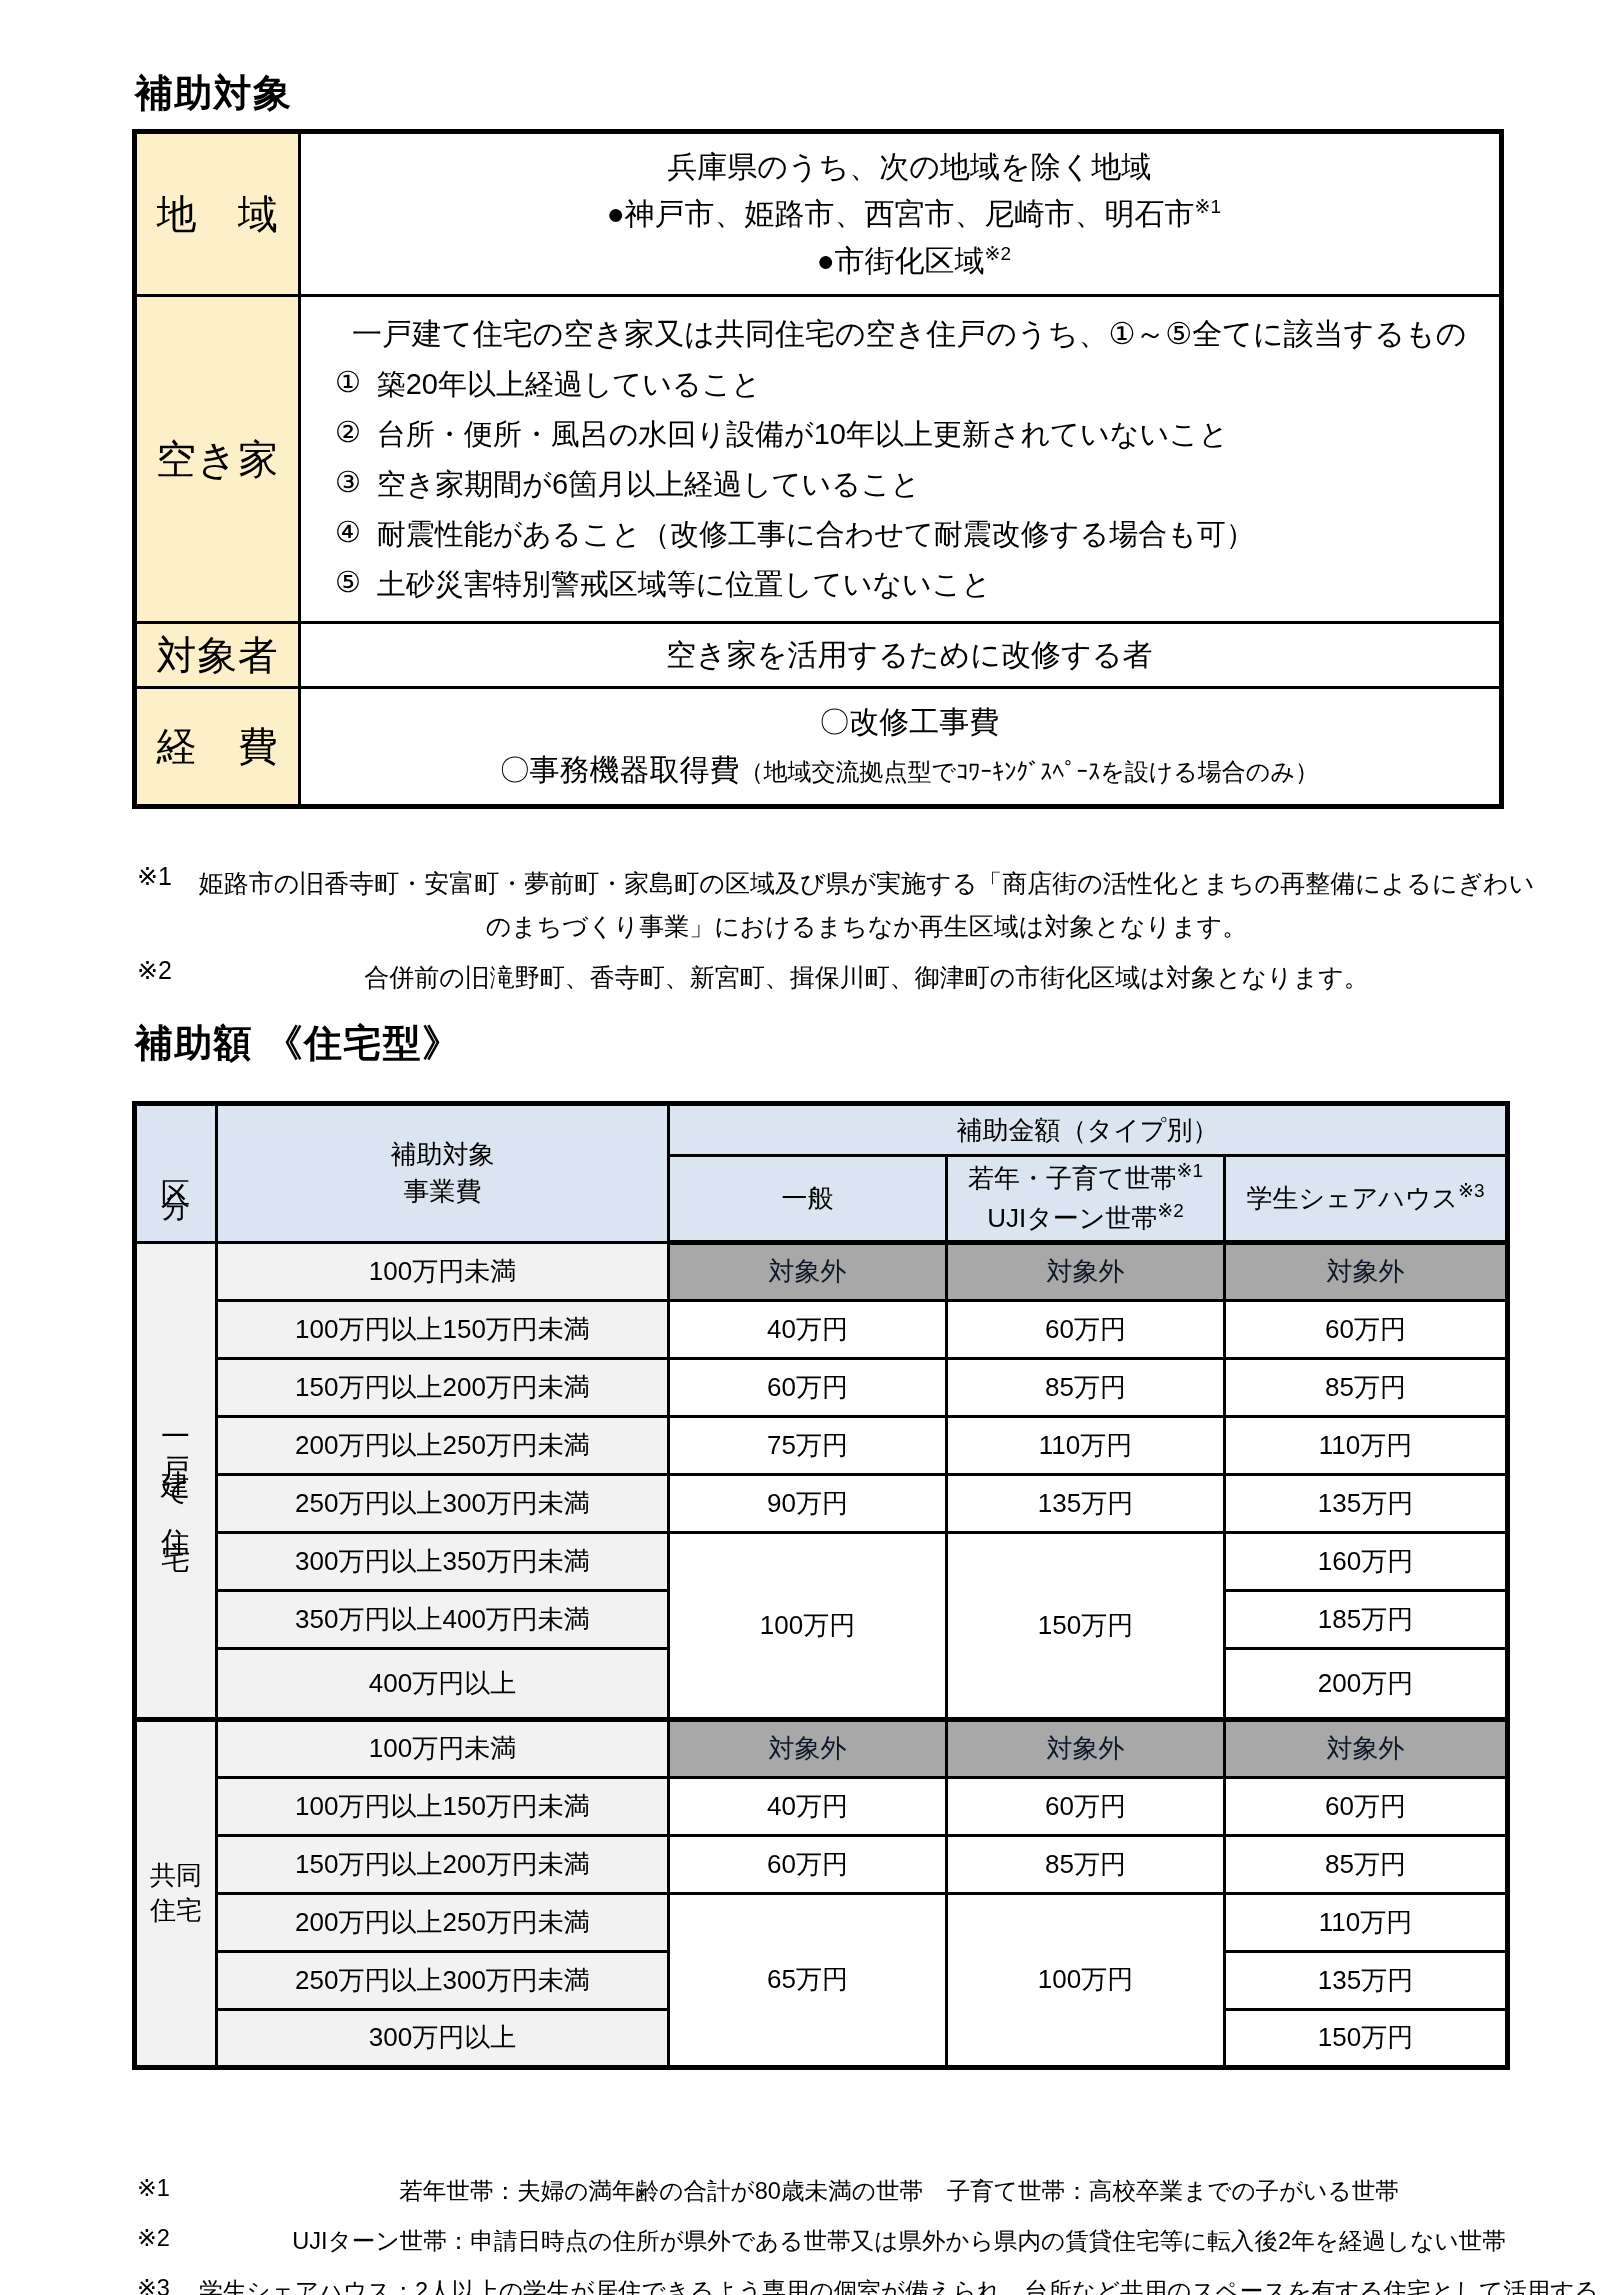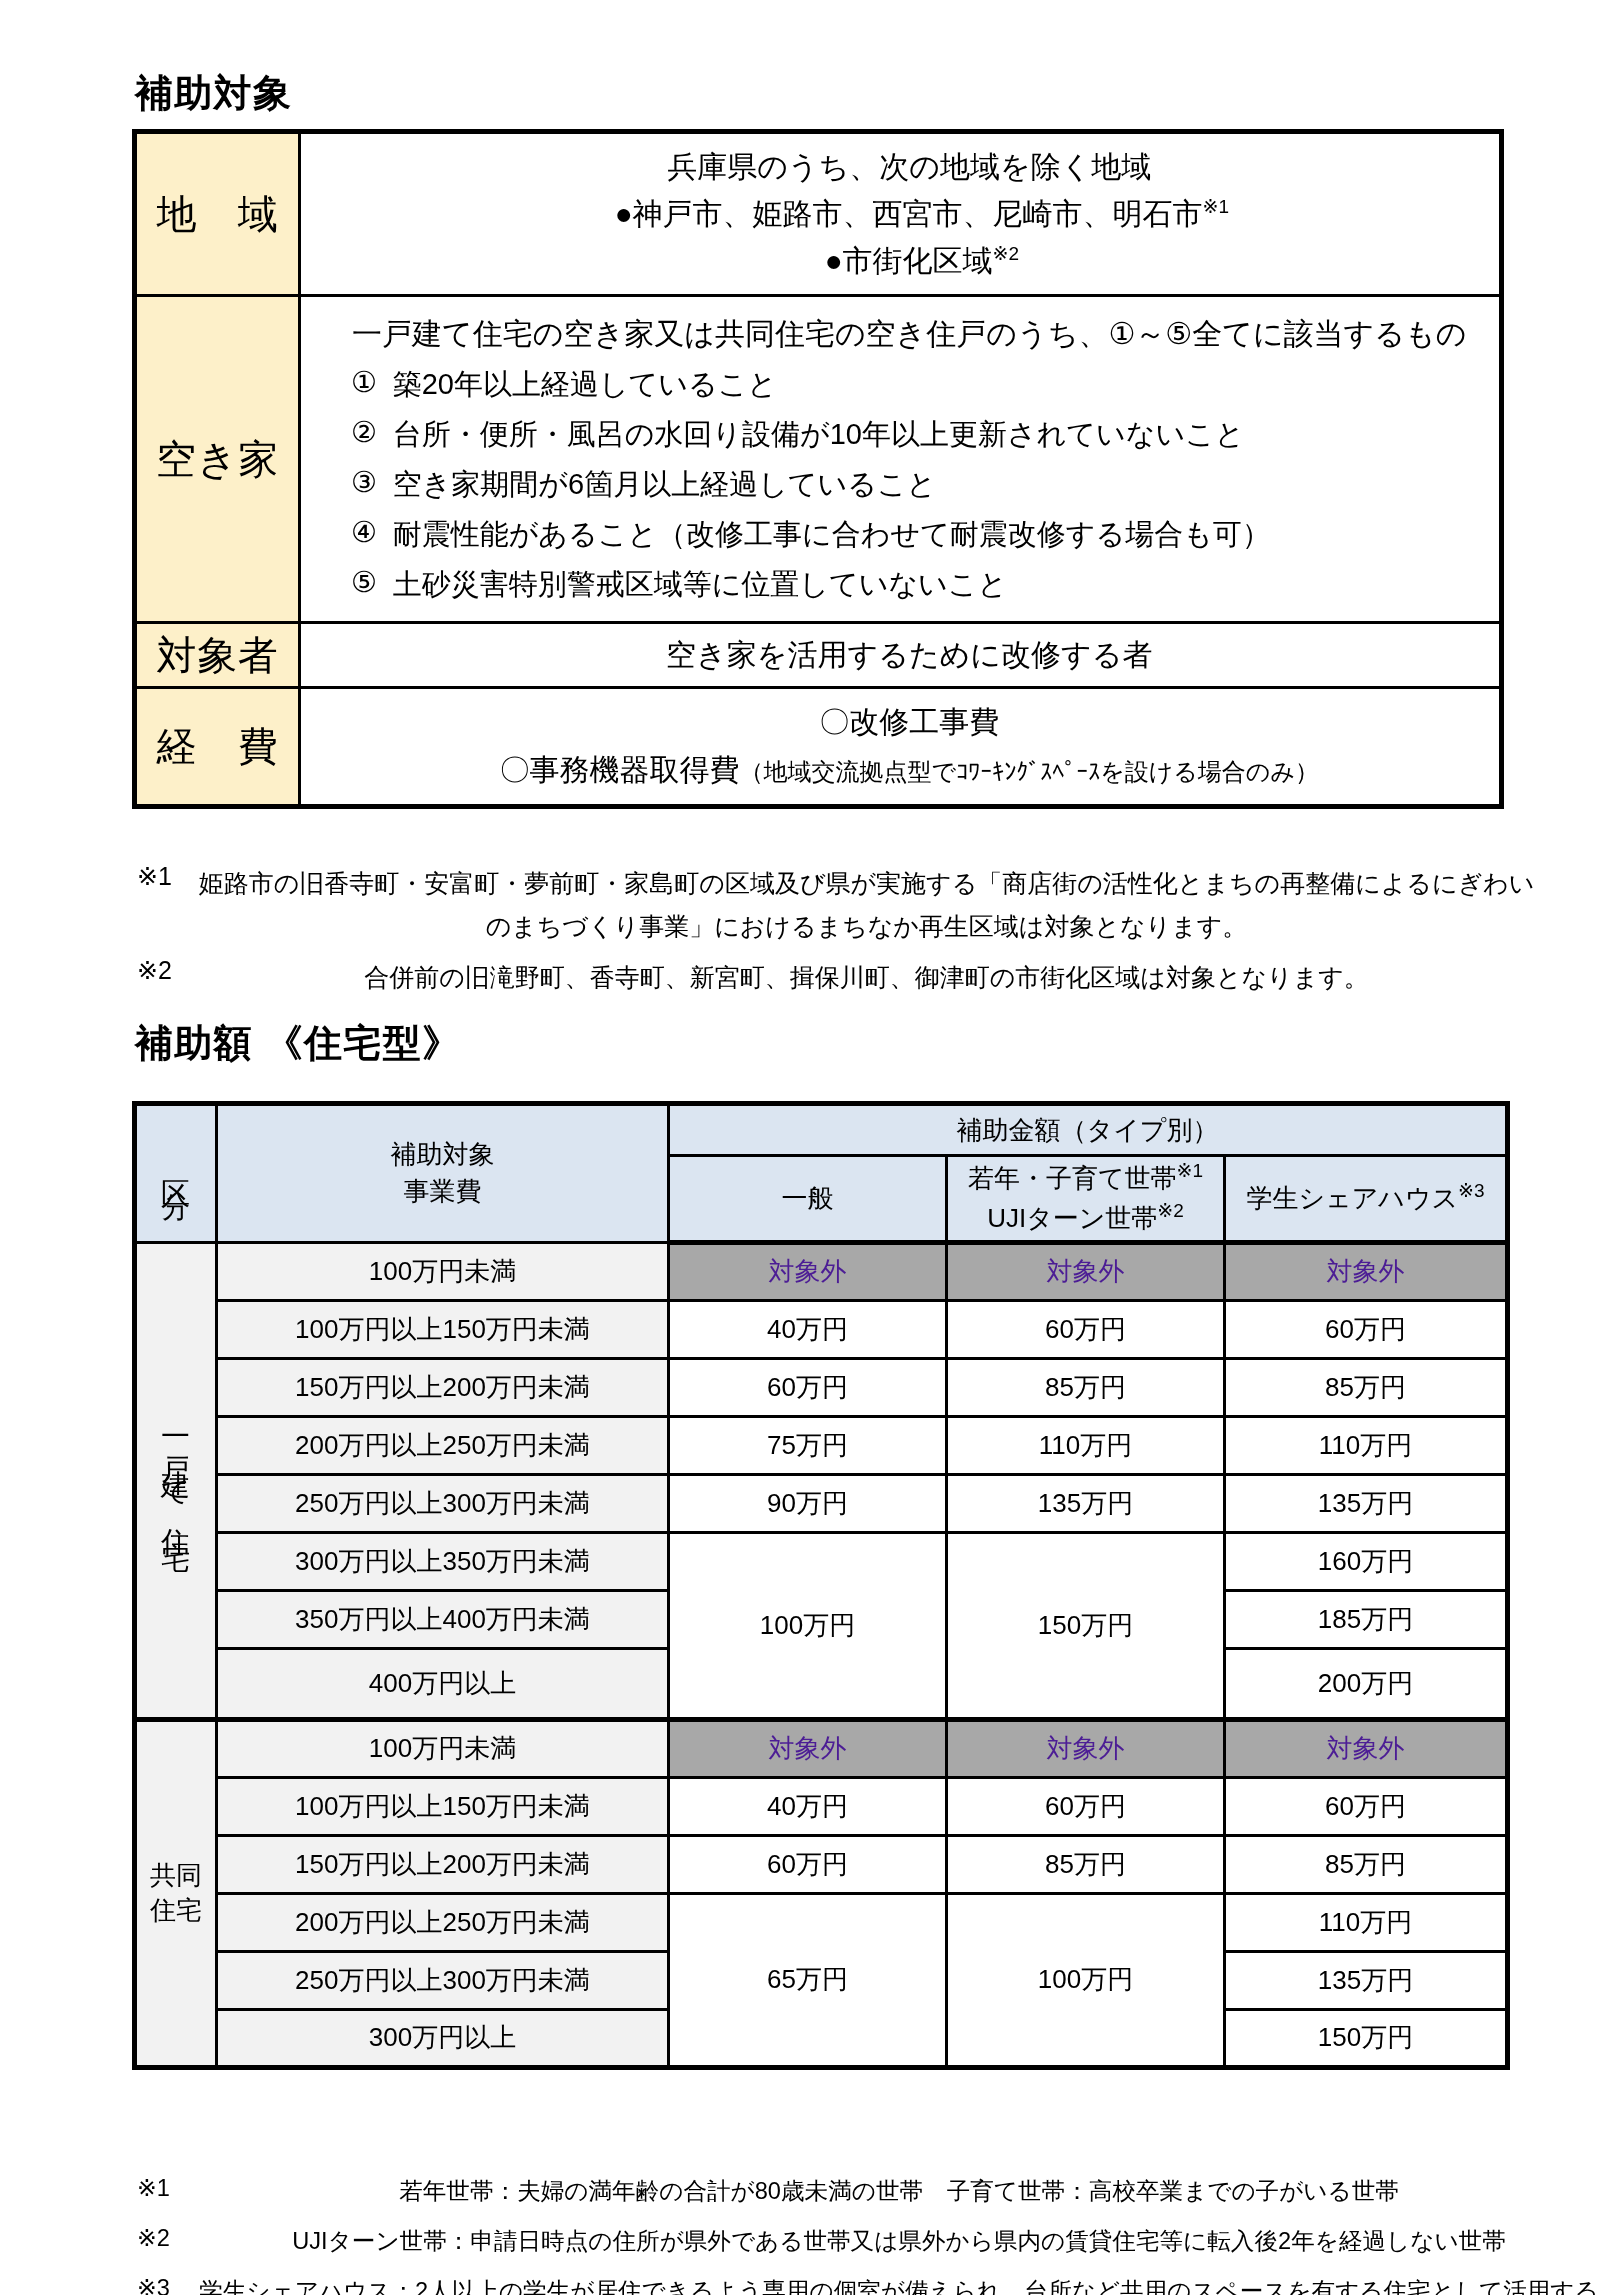--- a/index.html
+++ b/index.html
@@ -34,21 +34,21 @@
     font-size:40px;letter-spacing:0.7px;
   }
   #eligibility-table td.cnt{
     padding:6.5px 6.5px 6.5px 25px;font-size:30px;
   }
   .flexcol{display:flex;flex-direction:column;justify-content:space-evenly;height:100%;}
   .r-region{height:164px;}
   .r-vacant{height:327px;}
   .r-target{height:65px;}
   .r-expense{height:119px;}
-  .bullet-line,.num-line{margin-left:25px;}
+  .bullet-line,.num-line{margin-left:9px;}
   .num-line{font-size:29px;display:flex;}
   .num-line .num{flex:0 0 auto;margin-right:15.7px;}
   sup.ref{font-size:19px;vertical-align:super;line-height:0;}
   .paren-small{font-size:24px;}
 
   
   .notes{position:absolute;left:137px;width:1407px;}
   #notes1{top:862px;font-size:25px;}
   #notes2{top:2174px;font-size:23.6px;width:1472px;}
   .note-item{display:flex;align-items:flex-start;margin-bottom:7.9px;}
@@ -69,21 +69,21 @@
   #amount-table tr.hdr-row2 td{height:80px;border-bottom:5.9px solid #000;}
   #amount-table col.c-kubun{width:82px;}
   #amount-table col.c-cost{width:452px;}
   #amount-table col.c-gen{width:278px;}
   #amount-table col.c-young{width:278px;}
   #amount-table col.c-share{width:283px;}
   #amount-table tr.body-row td{height:58px;}
   #amount-table tr.body-row.tall td{height:71px;}
   #amount-table td.cat{background:#f2f2f2;padding:0;}
   #amount-table td.cost-cell{background:#f2f2f2;}
-  #amount-table td.excluded{background:#a8a8a8;color:#4c1d95;}
+  #amount-table td.excluded{background:#a8a8a8;color:#0f172a;}
   #amount-table tr.section-start td{border-top:5.9px solid #000;}
   .vtext{
     writing-mode:vertical-rl;text-orientation:upright;
     font-size:29px;letter-spacing:0.45em;display:inline-block;
   }
   .wrap2{display:inline-block;width:60px;line-height:1.35;font-size:26px;}
   .preline{white-space:pre-line;line-height:1.45;}
   .hdr-2line{line-height:1.55;}
 </style>
 </head>

